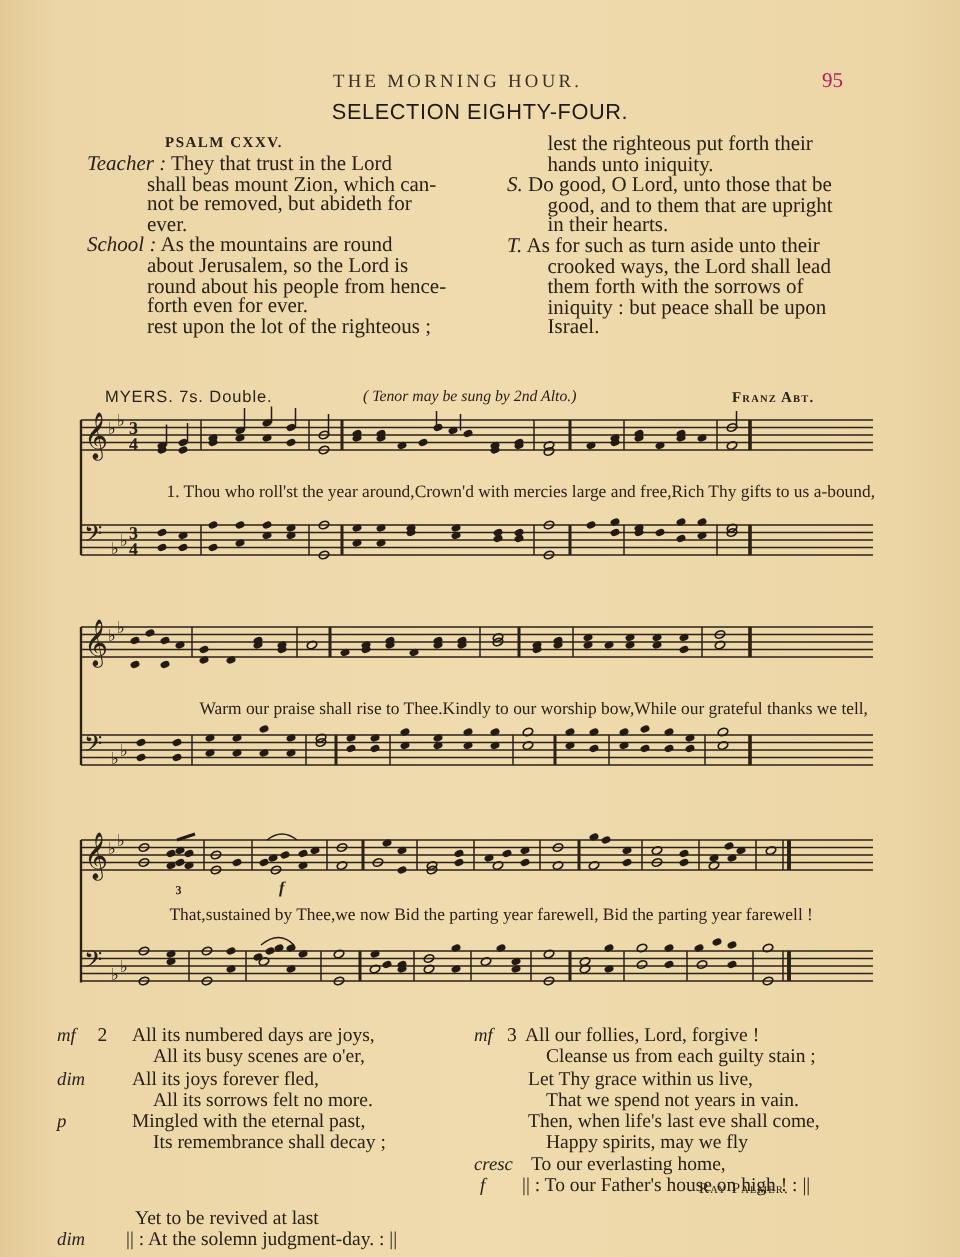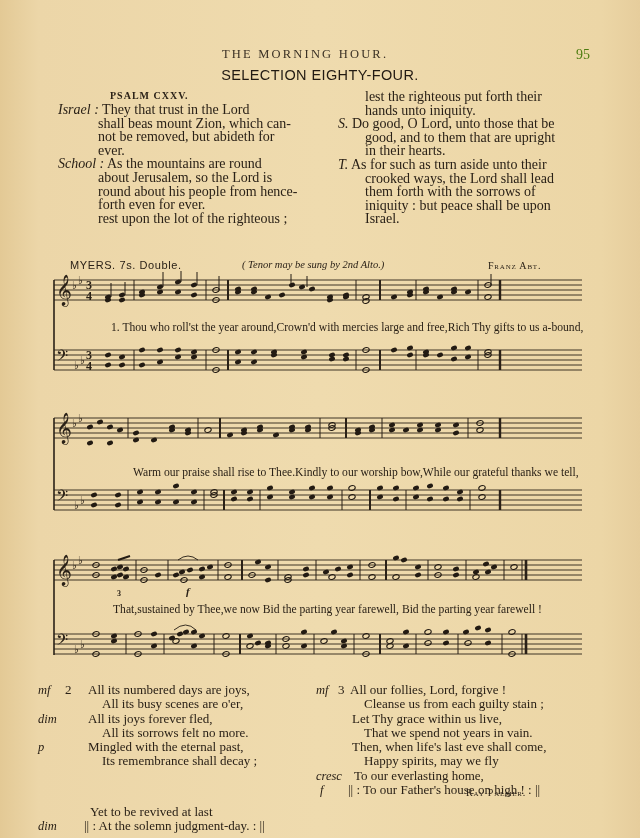--- a/index.html
+++ b/index.html
@@ -12,21 +12,21 @@
   }
   .abs { position: absolute; }
   .running-head {
     top: 47px; left: 0; width: 640px; height: 20px;
   }
   .running-title {
     position: absolute; left: 222px; top: 0;
     letter-spacing: 2.2px; font-size: 12.5px; color: #3a3024;
   }
   .page-number {
-    position: absolute; left: 576px; top: 0; font-size: 14px; color: #4d7c0f;
+    position: absolute; left: 548px; top: 0; font-size: 14px; color: #be185d;
   }
   .selection-title {
     top: 67px; left: 0; width: 640px; text-align: center;
     font-family: "Liberation Sans", "DejaVu Sans", sans-serif;
     font-size: 14.5px; letter-spacing: 0.4px; color: #221a12;
   }
   .psalm-label {
     top: 90px; left: 110px; font-size: 10px; letter-spacing: 1px; font-variant: small-caps; font-weight: bold;
   }
   .reading-col { font-size: 14px; line-height: 13.6px; }
@@ -36,21 +36,21 @@
   .col-left { top: 103px; left: 58px; width: 260px; }
   .col-right { top: 90px; left: 338px; width: 260px; }
   .indent1 { padding-left: 40px; }
   .indent2 { padding-left: 27px; }
   .music-header { top: 259px; left: 70px; width: 490px; height: 14px; }
   .tune-name {
     position: absolute; left: 0; top: 0;
     font-family: "Liberation Sans", "DejaVu Sans", sans-serif; font-size: 11px; letter-spacing: 0.6px;
   }
   .tune-note { position: absolute; left: 172px; top: 0; font-size: 10.5px; font-style: italic; }
-  .composer { position: absolute; left: 418px; top: 1px; font-size: 10px; font-variant: small-caps; letter-spacing: 0.8px; }
+  .composer { position: absolute; left: 418px; top: 1px; font-size: 10px; font-variant: small-caps; letter-spacing: 0.8px; font-weight: bold; }
   .system { position: absolute; left: 54px; width: 528px; }
   .staff { position: absolute; left: 0; width: 528px; height: 20px; }
   .staff svg { overflow: visible; }
   .lyric { position: absolute; font-size: 11.6px; white-space: nowrap; color: #2a2117; margin-left: 35px; }
   .verses { font-size: 13px; line-height: 14.3px; }
   .verse-line { position: relative; white-space: nowrap; }
   .dyn { position: absolute; font-style: italic; font-size: 12.5px; }
   .author { top: 787px; left: 466px; font-size: 10px; font-variant: small-caps; letter-spacing: 0.8px; }
 </style>
 </head>
@@ -60,21 +60,21 @@
   <span class="running-title">THE MORNING HOUR.</span>
   <span class="page-number">95</span>
 </div>
 
 <div class="abs selection-title">SELECTION EIGHTY-FOUR.</div>
 
 <div class="abs psalm-label">PSALM CXXV.</div>
 
 <div class="abs reading-col col-left">
   <div class="entry">
-    <div class="line"><span class="speaker">Israel :</span> <span>They that trust in the Lord</span></div>
+    <div class="line"><span class="speaker">Teacher :</span> <span>They that trust in the Lord</span></div>
     <div class="line indent1">shall beas mount Zion, which can-</div>
     <div class="line indent1">not be removed, but abideth for</div>
     <div class="line indent1">ever.</div>
   </div>
   <div class="entry">
     <div class="line"><span class="speaker">School :</span> <span>As the mountains are round</span></div>
     <div class="line indent1">about Jerusalem, so the Lord is</div>
     <div class="line indent1">round about his people from hence-</div>
     <div class="line indent1">forth even for ever.</div>
   </div>

